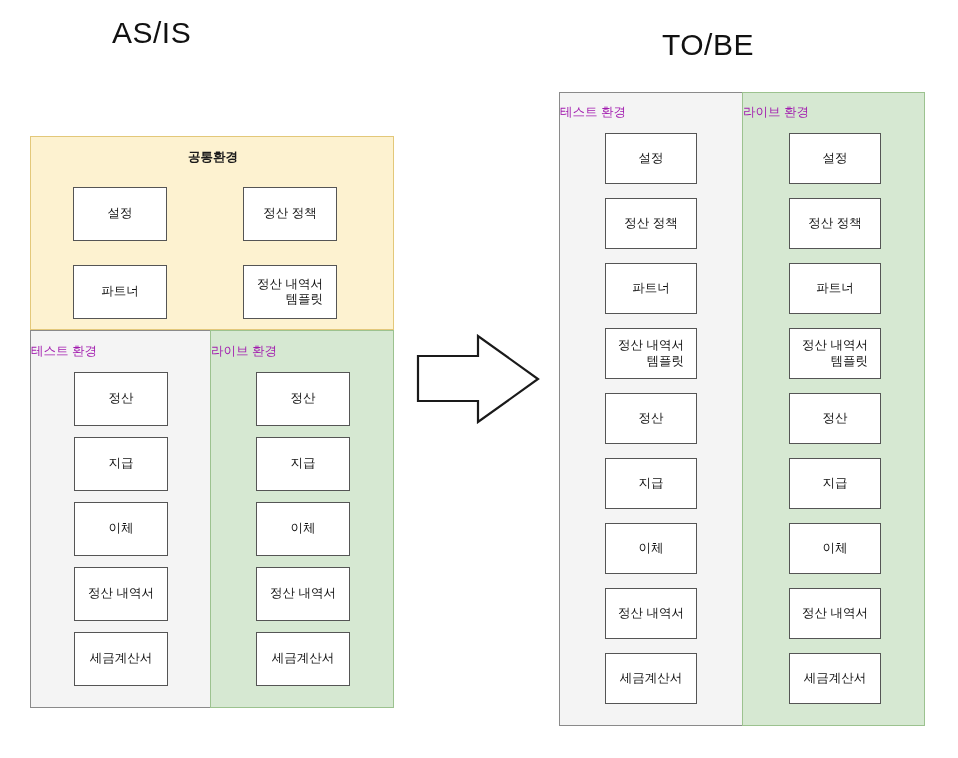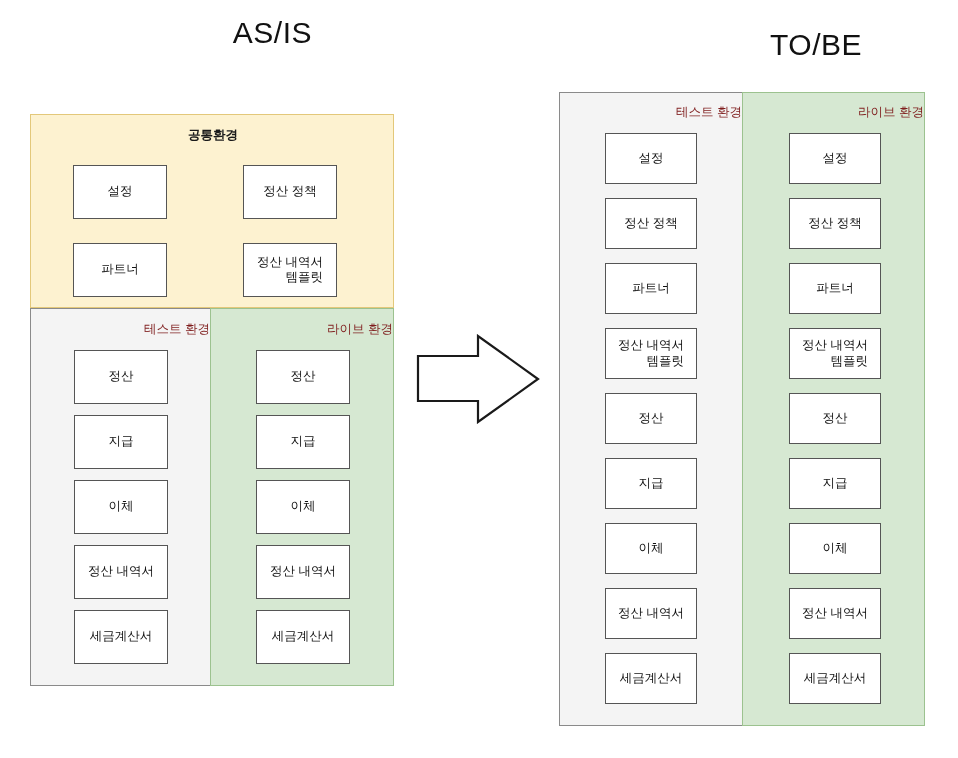--- a/index.html
+++ b/index.html
@@ -15,29 +15,29 @@
     color: #000000;
     overflow: hidden;
   }
 
   .diagram-title {
     position: absolute;
     font-size: 30px;
     font-weight: 400;
     letter-spacing: 0.5px;
     color: #111111;
-    text-align: right;
+    text-align: left;
     white-space: nowrap;
   }
   #title-asis  { left: 112px; top: 16px; width: 200px; }
   #title-tobe  { left: 662px; top: 28px; width: 200px; }
   .env-label {
-    text-align: right;
+    text-align: left;
     font-size: 12.5px;
-    color: #7f1d1d;
+    color: #a21caf;
     line-height: 1;
     white-space: nowrap;
   }
 
   .node-box {
     box-sizing: border-box;
     background: #ffffff;
     border: 1.6px solid #555555;
     display: flex;
     align-items: center;
@@ -46,21 +46,21 @@
     font-size: 12.5px;
     line-height: 1.22;
     color: #111111;
     white-space: pre-line;
   }
 
   
   #asis-wrap {
     position: absolute;
     left: 30px;
-    top: 114px;
+    top: 136px;
     width: 364px;
     height: 572px;
   }
   #asis-common {
     position: absolute;
     left: 0; top: 0;
     width: 364px;
     height: 194px;
     background: #FDF2D0;
     border: 1px solid #E3C87A;

